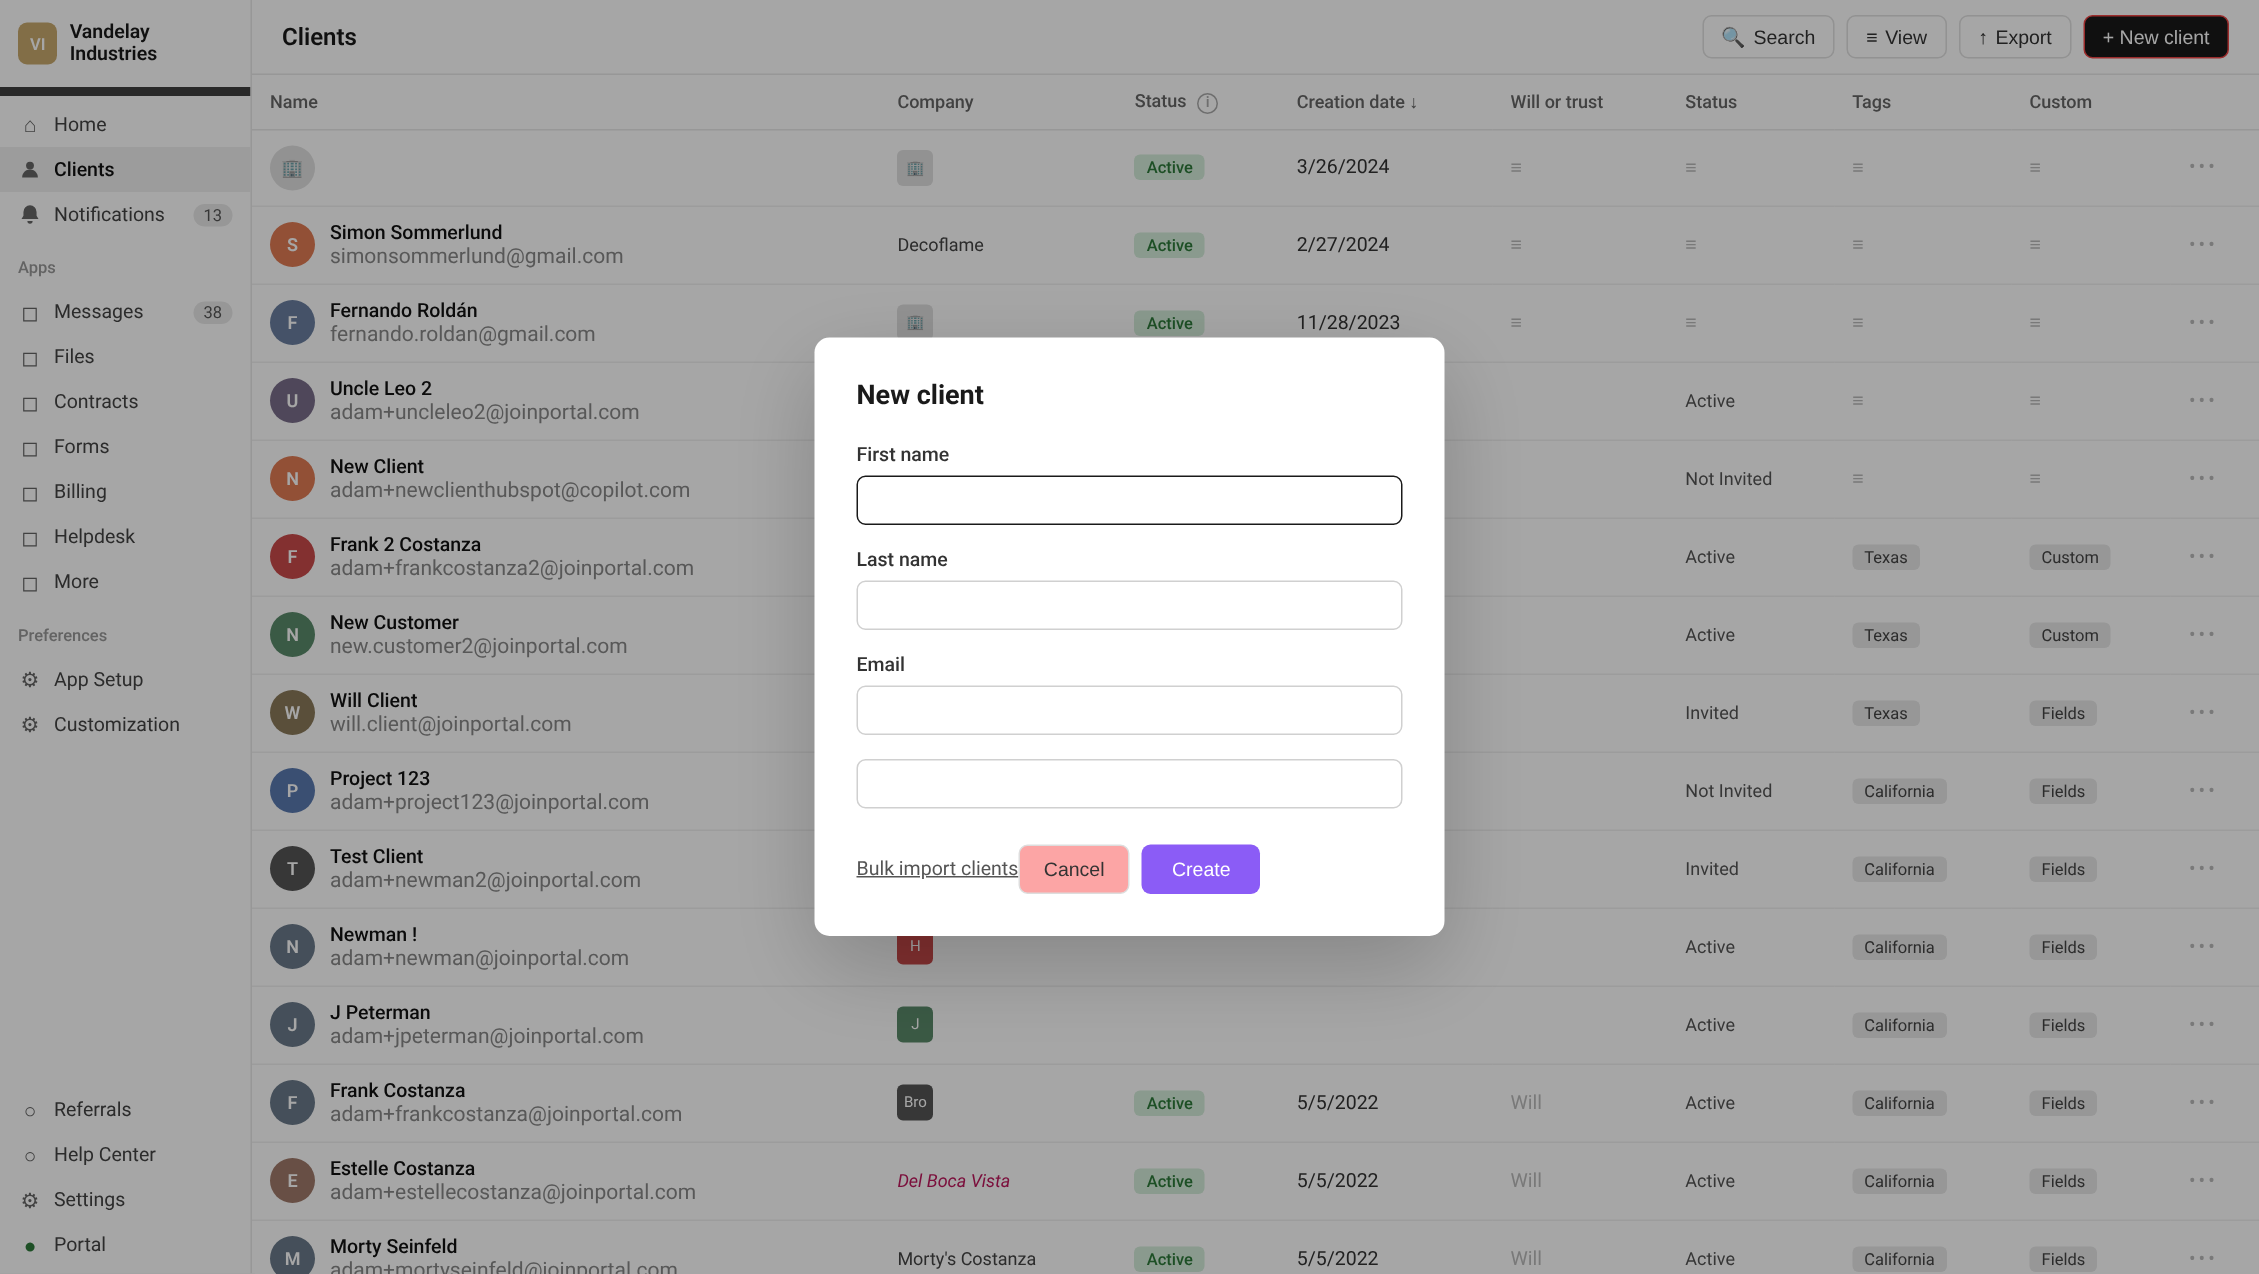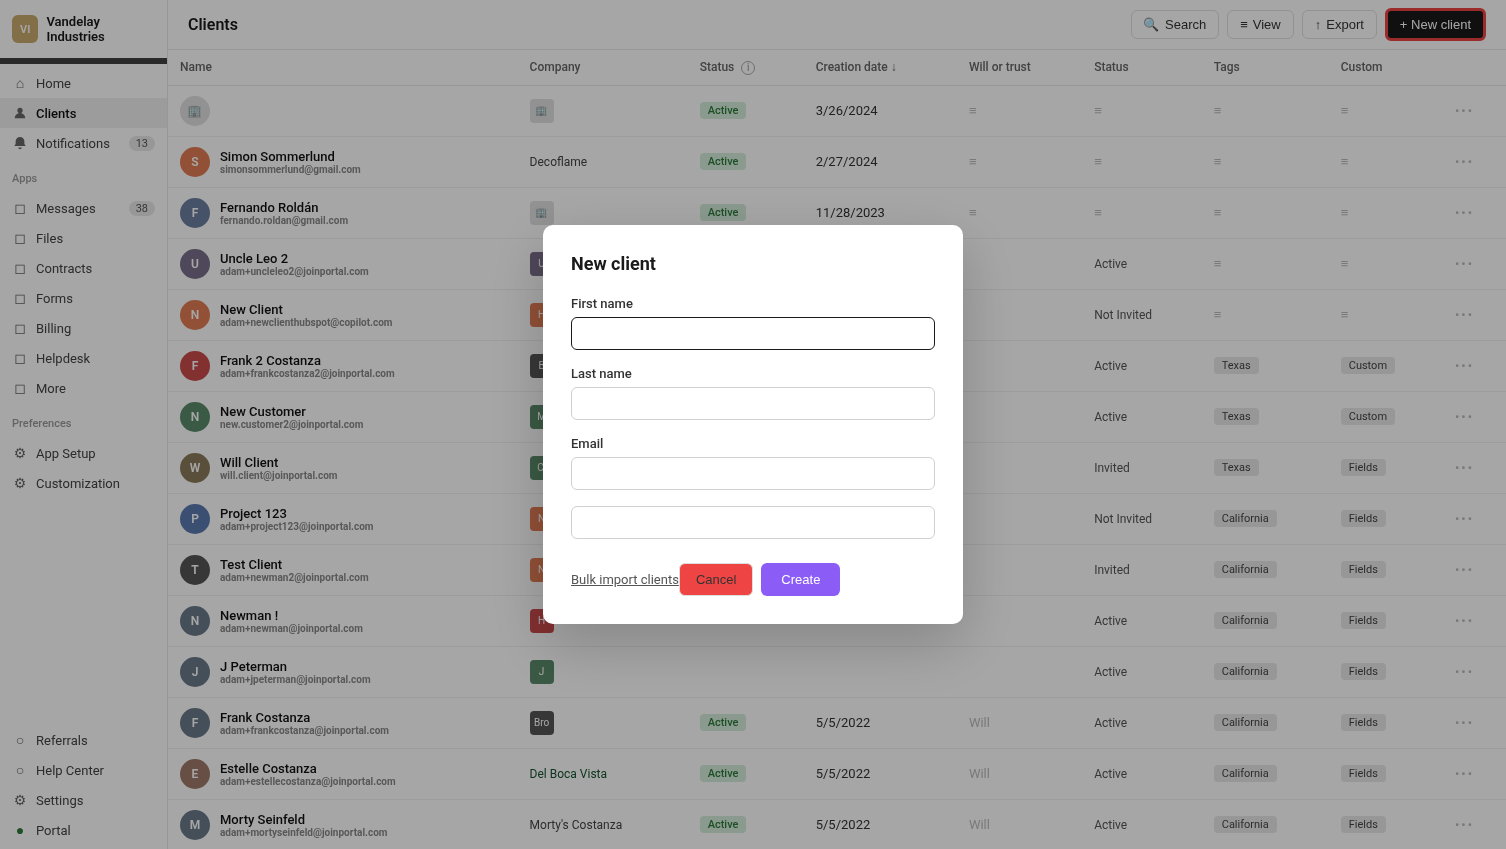--- a/index.html
+++ b/index.html
@@ -16,52 +16,52 @@
     .sidebar-item .icon { width: 16px; height: 16px; display: flex; align-items: center; justify-content: center; color: #666; font-size: 14px; }
     .sidebar-badge { margin-left: auto; background: #e8e8e8; border-radius: 10px; padding: 1px 7px; font-size: 11px; color: #555; }
     .sidebar-section-label { padding: 10px 12px 4px; font-size: 11px; color: #999; font-weight: 500; text-transform: none; }
 
     
     .main { flex: 1; display: flex; flex-direction: column; overflow: hidden; background: #fff; }
     .topbar { display: flex; align-items: center; padding: 0 20px; height: 50px; border-bottom: 1px solid #e8e8e8; background: #fff; }
     .topbar-title { font-size: 16px; font-weight: 600; color: #1a1a1a; flex: 1; }
     .topbar-actions { display: flex; align-items: center; gap: 8px; }
     .topbar-btn { display: flex; align-items: center; gap: 5px; padding: 6px 12px; border-radius: 6px; border: 1px solid #e0e0e0; background: #fff; cursor: pointer; font-size: 13px; color: #333; }
-    .topbar-btn-primary { background: #1a1a1a; color: #fff; border: 3px solid #ef4444; font-weight: 500; }
+    .topbar-btn-primary { background: #1a1a1a; color: #fff; border: 1px solid #ef4444; font-weight: 500; }
 
     
     .table-container { flex: 1; overflow-y: auto; }
     .clients-table { width: 100%; border-collapse: collapse; }
     .clients-table th { padding: 10px 12px; text-align: left; font-size: 12px; color: #666; font-weight: 500; border-bottom: 1px solid #e8e8e8; position: sticky; top: 0; background: #fff; z-index: 2; white-space: nowrap; }
     .clients-table td { padding: 10px 12px; border-bottom: 1px solid #f0f0f0; font-size: 13px; color: #333; vertical-align: middle; }
     .client-name-cell { display: flex; align-items: center; gap: 10px; }
     .client-avatar { width: 30px; height: 30px; border-radius: 50%; display: flex; align-items: center; justify-content: center; font-size: 12px; color: #fff; font-weight: 600; flex-shrink: 0; }
     .client-info { display: flex; flex-direction: column; }
     .client-name { font-weight: 500; color: #111; font-size: 13px; }
-    .client-email { font-size: 10px; color: #888; font-weight: bold; }
+    .client-email { font-size: 14px; color: #888; }
     .status-badge { display: inline-flex; align-items: center; padding: 2px 8px; border-radius: 4px; font-size: 11px; font-weight: 500; }
     .status-active { background: #d4edda; color: #2d7a3a; }
     .menu-icon { color: #bbb; font-size: 13px; cursor: pointer; }
     .three-dots { color: #bbb; cursor: pointer; letter-spacing: 2px; }
     .tag-badge { display: inline-flex; align-items: center; padding: 2px 8px; border-radius: 4px; font-size: 11px; background: #e8e8e8; color: #444; cursor: pointer; }
     .company-logo { width: 24px; height: 24px; border-radius: 4px; background: #e0e0e0; display: flex; align-items: center; justify-content: center; font-size: 10px; color: #999; }
 
     
     .modal-overlay { position: fixed; inset: 0; background: rgba(0,0,0,0.35); display: flex; align-items: center; justify-content: center; z-index: 100; }
     .modal { background: #fff; border-radius: 10px; width: 420px; padding: 28px; box-shadow: 0 20px 60px rgba(0,0,0,0.2); }
     .modal-title { font-size: 18px; font-weight: 700; color: #1a1a1a; margin-bottom: 22px; }
     .form-field { margin-bottom: 16px; }
     .form-label { display: block; font-size: 13px; font-weight: 500; color: #333; margin-bottom: 6px; }
     .form-label-note { font-size: 12px; color: #888; font-weight: 400; }
     .form-input { width: 100%; padding: 8px 12px; border: 1.5px solid #d0d0d0; border-radius: 6px; font-size: 13px; color: #333; outline: none; }
     .form-input.focused { border-color: #1a1a1a; }
     .modal-footer { display: flex; align-items: center; margin-top: 24px; }
     .bulk-import-link { font-size: 13px; color: #555; cursor: pointer; text-decoration: underline; }
     .modal-actions { display: flex; gap: 8px; }
-    .btn-cancel { padding: 8px 16px; border: 1px solid #ddd; border-radius: 6px; background: #ef4444; font-size: 13px; cursor: pointer; color: #333; }
+    .btn-cancel { padding: 8px 16px; border: 1px solid #ddd; border-radius: 6px; background: #fca5a5; font-size: 13px; cursor: pointer; color: #333; }
     .btn-create { padding: 8px 20px; border: none; border-radius: 6px; background: #8b5cf6; color: #fff; font-size: 13px; font-weight: 500; cursor: pointer; }
 
     
     .info-icon { display: inline-flex; align-items: center; justify-content: center; width: 14px; height: 14px; border-radius: 50%; border: 1px solid #aaa; font-size: 10px; color: #aaa; margin-left: 4px; }
   </style>
 </head>
 <body>
 
 <div class="sidebar">
   <div class="sidebar-brand">
@@ -468,21 +468,21 @@
           <tr>
             <td>
         <div class="client-name-cell">
           <div class="client-avatar" style="background:#a07a6a">E</div>
           <div class="client-info">
             <span class="client-name">Estelle Costanza</span>
             <span class="client-email">adam+estellecostanza@joinportal.com</span>
           </div>
         </div>
             </td>
-            <td style="font-size: 12px; color: #14532d;">Del Boca Vista</td>
+            <td style="font-size: 12px; color: #be185d; font-style: italic;">Del Boca Vista</td>
             <td><span class="status-badge status-active">Active</span></td>
             <td>5/5/2022</td>
             <td><span class="menu-icon">Will</span></td>
             <td style="color: rgb(85, 85, 85); font-size: 12px;">Active</td>
             <td><span class="tag-badge">California</span></td>
             <td><span class="tag-badge">Fields</span></td>
             <td><span class="three-dots">•••</span></td>
           </tr>
           <tr>
             <td>

